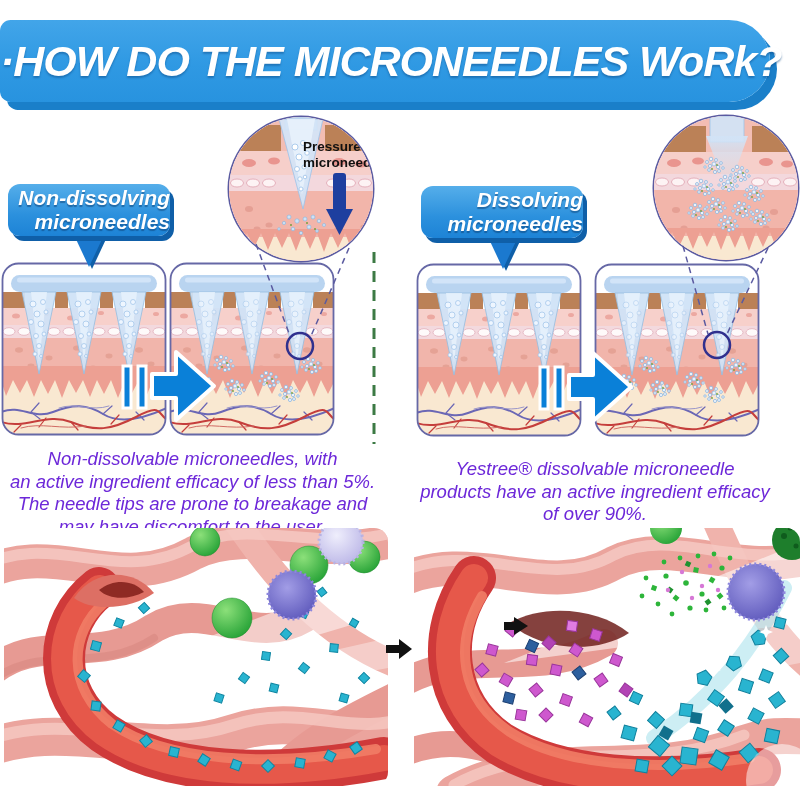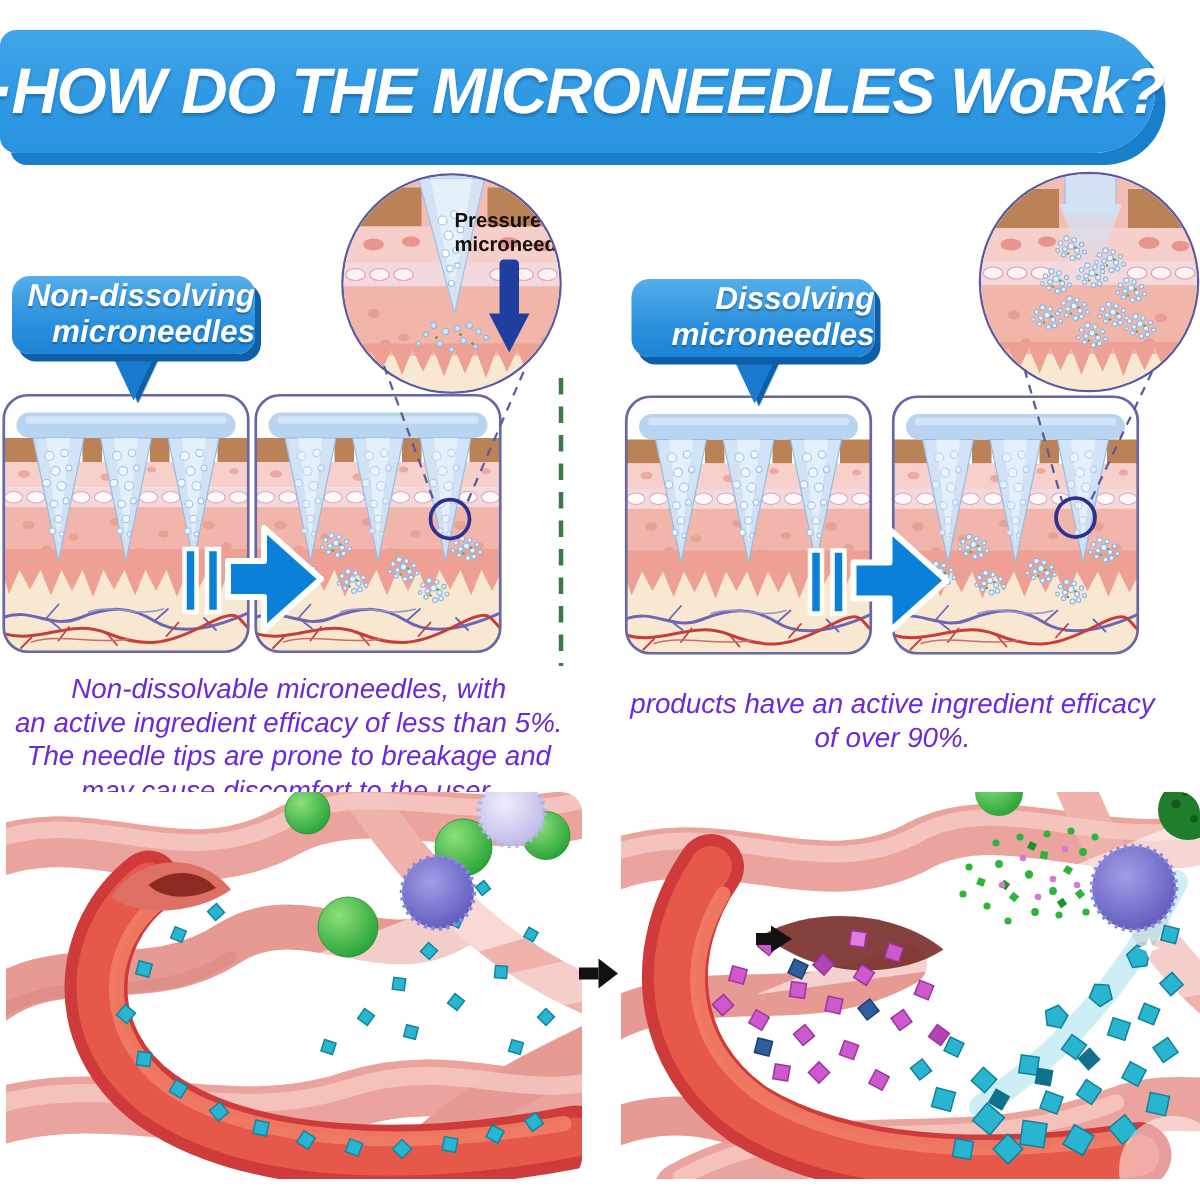--- a/index.html
+++ b/index.html
@@ -5,21 +5,21 @@
   html,body{margin:0;padding:0;background:#fff;}
   #canvas{position:relative;width:800px;height:800px;background:#fff;overflow:hidden;
           font-family:"Liberation Sans",sans-serif;}
   .abs{position:absolute;}
 
   
   .banner{left:0;top:20px;width:770px;height:82px;
           background:linear-gradient(180deg,#42a5e9 0%,#2f99e3 55%,#2893df 100%);
           border-radius:12px 46px 46px 12px;
           box-shadow:7px 8px 0 #1a7fc9;
-          display:flex;align-items:center;justify-content:center;}
+          display:flex;align-items:center;justify-content:flex-start;}
   .banner-title{color:#fff;font-size:43px;font-weight:bold;font-style:italic;
                 white-space:nowrap;letter-spacing:-1px;
                 text-shadow:0 2px 2px rgba(10,70,130,.45);}
 
   
   .bubble{width:162px;height:52px;border-radius:12px;
           background:linear-gradient(180deg,#55aeea 0%,#2b90dd 60%,#1d83d6 100%);
           box-shadow:4px 5px 0 #0f5fa8;
           display:flex;flex-direction:column;align-items:flex-end;justify-content:center;
           z-index:6;}
@@ -407,23 +407,24 @@
     </g>
     <circle cx="300" cy="346" r="13" fill="none" stroke="#30308e" stroke-width="2.5"></circle>
     <circle cx="717" cy="345" r="13" fill="none" stroke="#30308e" stroke-width="2.5"></circle>
     <line x1="374" y1="252" x2="374" y2="444" stroke="#3c7a44" stroke-width="3" stroke-dasharray="11 8"></line>
   </svg>
 
   <div class="abs caption" style="left:0;top:448px;width:385px;">
     <div>Non-dissolvable microneedles, with</div>
     <div>an active ingredient efficacy of less than 5%.</div>
     <div>The needle tips are prone to breakage and</div>
-    <div>may cause discomfort to the user.</div>
+    <div>may have discomfort to the user.</div>
   </div>
   <div class="abs caption" style="left:400px;top:458px;width:390px;">
+    <div>Yestree® dissolvable microneedle</div>
     <div>products have an active ingredient efficacy</div>
     <div>of over 90%.</div>
   </div>
 
   <svg class="abs" style="left:4px;top:528px;" width="384" height="258" viewBox="0 0 384 258">
     <defs>
         <clipPath id="imgL">
           <rect width="384" height="258" rx="14"></rect>
         </clipPath>
       </defs>

